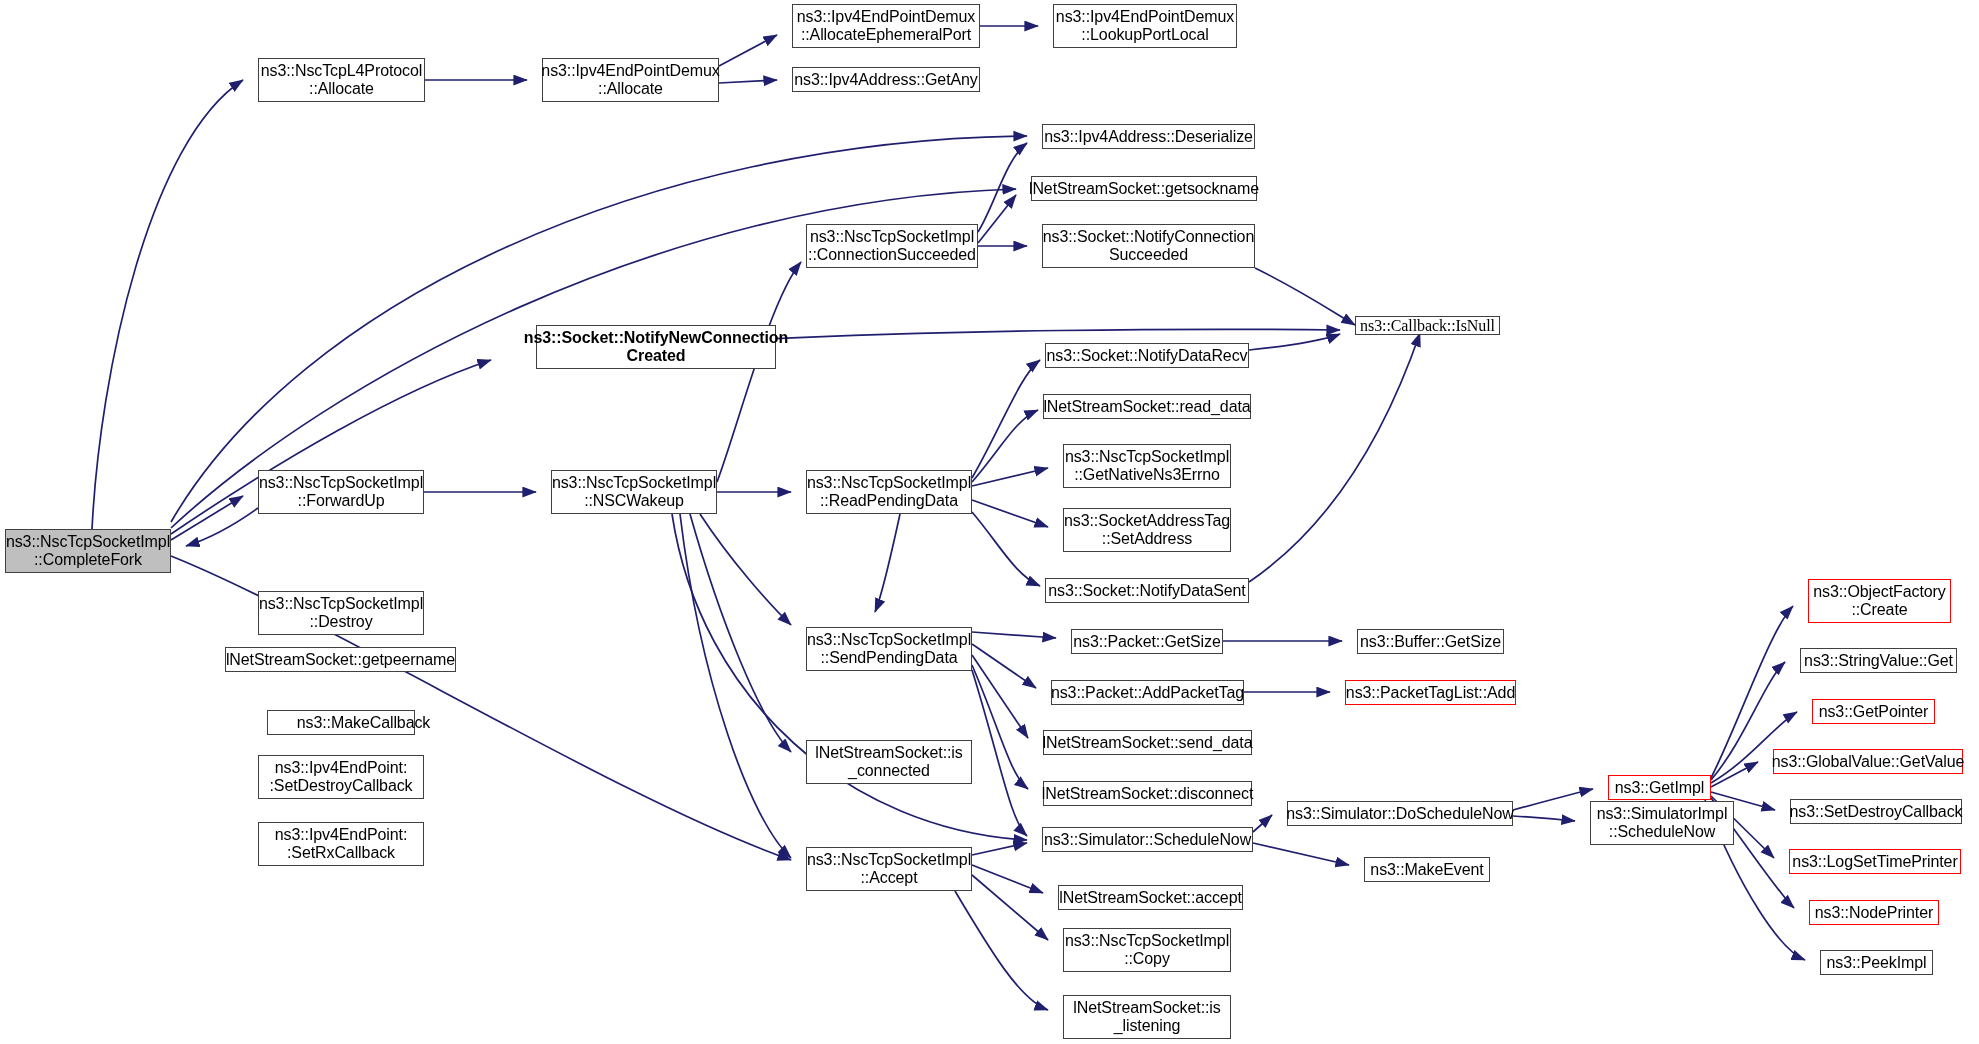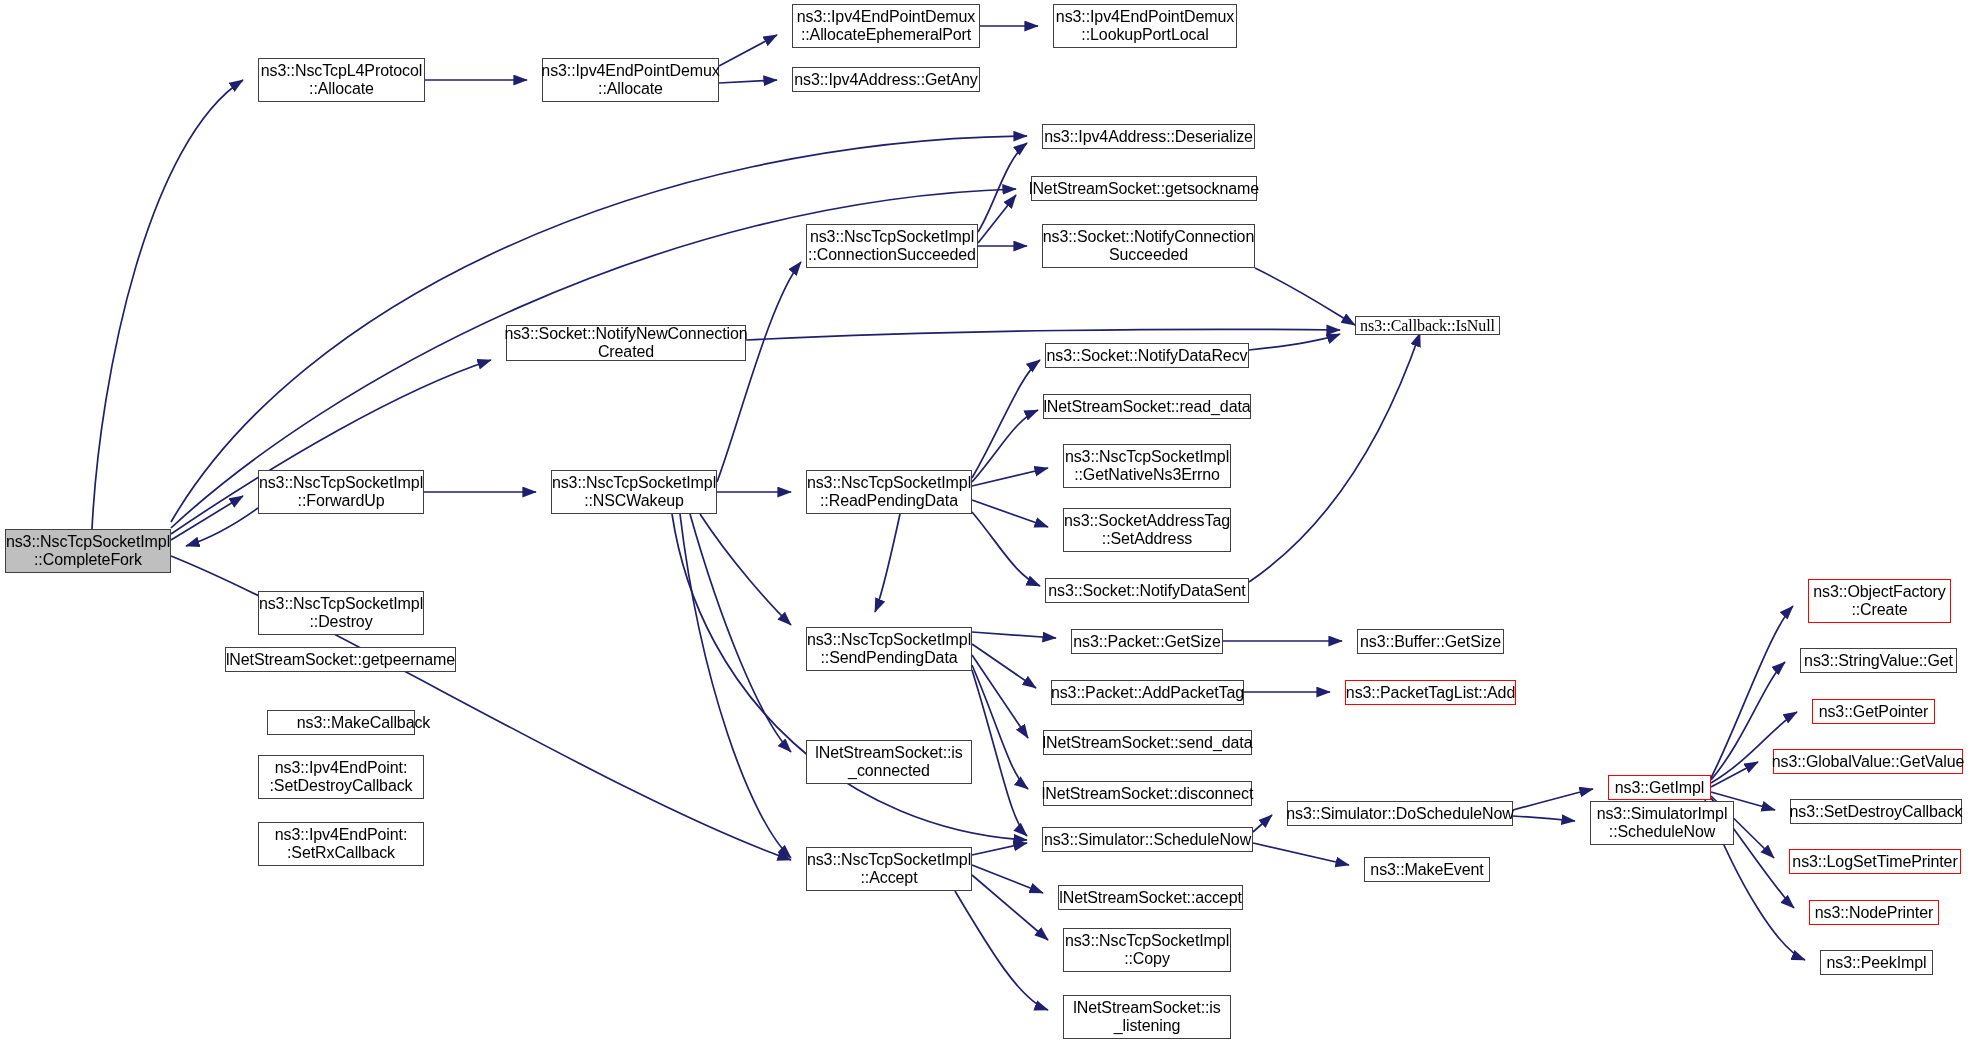--- a/index.html
+++ b/index.html
@@ -127,21 +127,21 @@
       <div class="node" style="left: 792px; top: 67px; width: 188px; height: 25px;">ns3::Ipv4Address::GetAny</div>
       <div class="node" style="left: 1053px; top: 4px; width: 184px; height: 44px;">ns3::Ipv4EndPointDemux
 ::LookupPortLocal</div>
       <div class="node" style="left: 1042px; top: 124px; width: 213px; height: 25px;">ns3::Ipv4Address::Deserialize</div>
       <div class="node" style="left: 1031px; top: 176px; width: 226px; height: 25px;">lNetStreamSocket::getsockname</div>
       <div class="node" style="left: 806px; top: 224px; width: 172px; height: 44px;">ns3::NscTcpSocketImpl
 ::ConnectionSucceeded</div>
       <div class="node" style="left: 1042px; top: 224px; width: 213px; height: 44px;">ns3::Socket::NotifyConnection
 Succeeded</div>
       <div class="node" style="left: 1355px; top: 316px; width: 145px; height: 19px; font-family: Liberation Serif, serif;">ns3::Callback::IsNull</div>
-      <div class="node" style="left: 506px; top: 325px; width: 240px; height: 36px;">ns3::Socket::NotifyNewConnection
+      <div class="node" style="left: 536px; top: 325px; width: 240px; height: 44px; font-weight: bold;">ns3::Socket::NotifyNewConnection
 Created</div>
       <div class="node" style="left: 1045px; top: 343px; width: 204px; height: 25px;">ns3::Socket::NotifyDataRecv</div>
       <div class="node" style="left: 1043px; top: 394px; width: 208px; height: 25px;">lNetStreamSocket::read_data</div>
       <div class="node" style="left: 1063px; top: 444px; width: 168px; height: 44px;">ns3::NscTcpSocketImpl
 ::GetNativeNs3Errno</div>
       <div class="node" style="left: 1063px; top: 508px; width: 168px; height: 44px;">ns3::SocketAddressTag
 ::SetAddress</div>
       <div class="node" style="left: 258px; top: 470px; width: 166px; height: 44px;">ns3::NscTcpSocketImpl
 ::ForwardUp</div>
       <div class="node" style="left: 551px; top: 470px; width: 166px; height: 44px;">ns3::NscTcpSocketImpl

